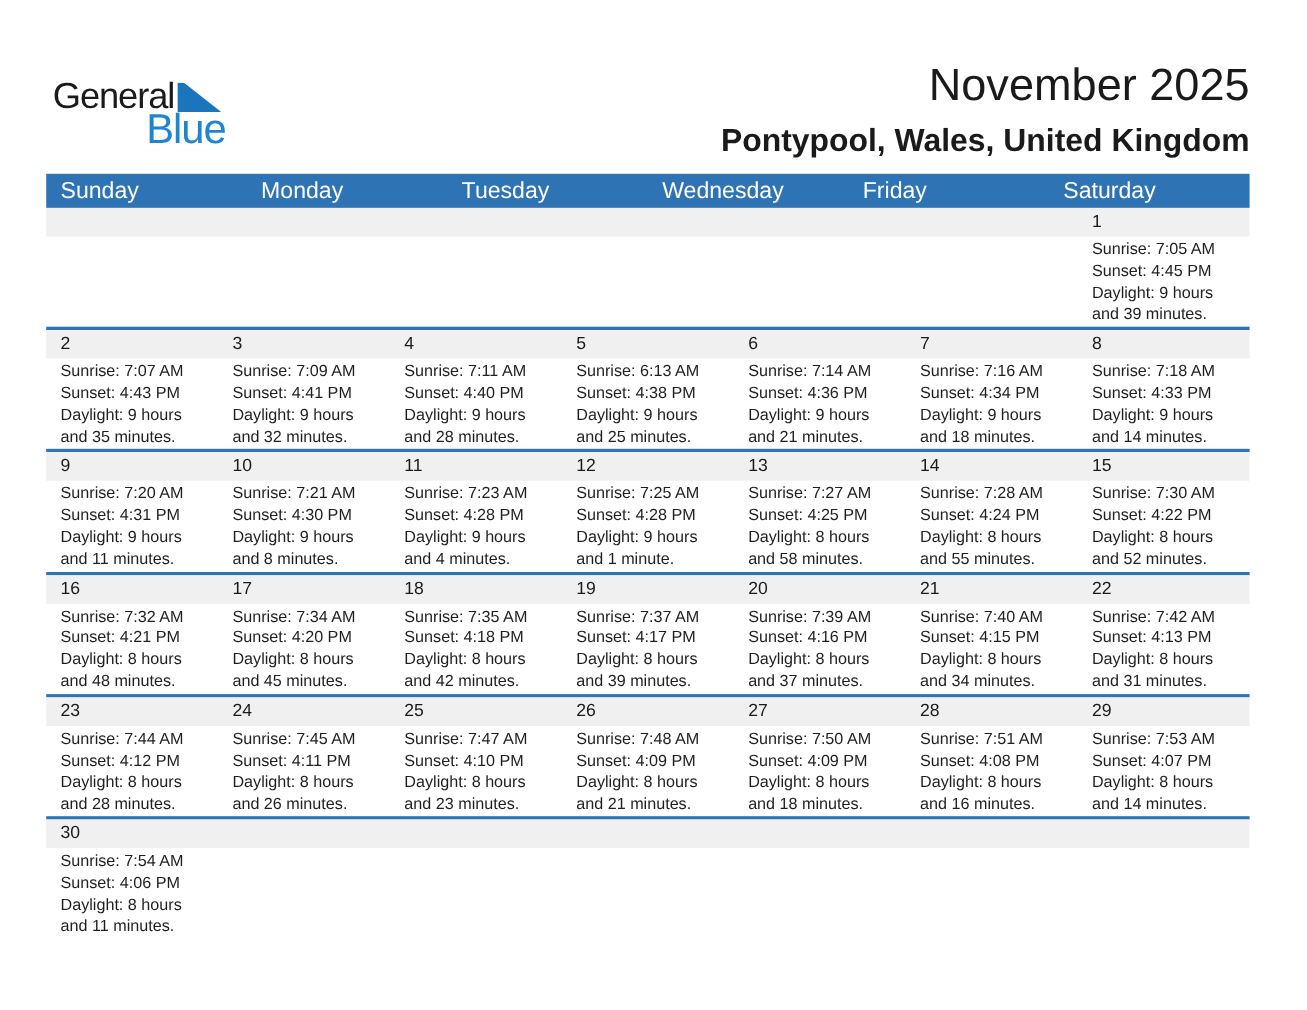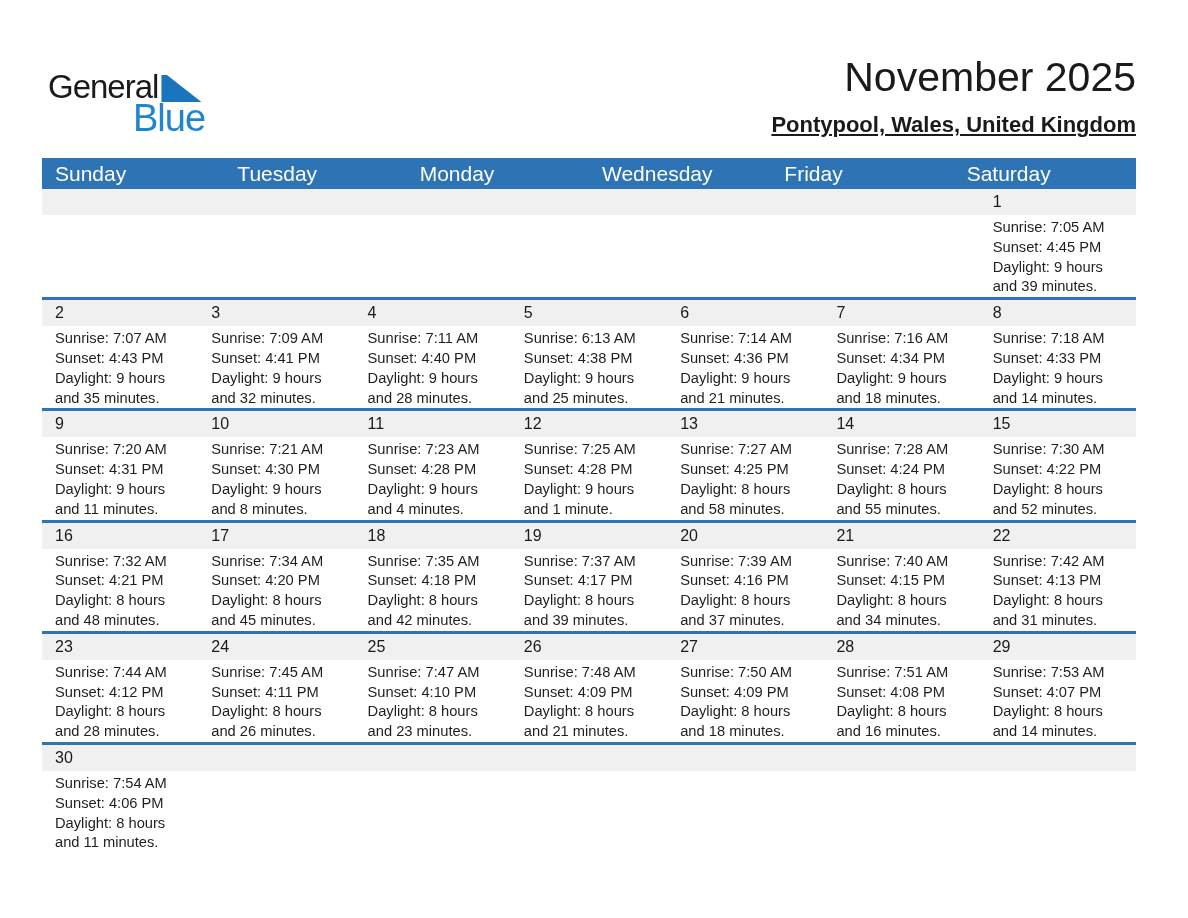--- a/index.html
+++ b/index.html
@@ -44,25 +44,24 @@
   }
   
   .titles { text-align: right; padding-top: 2px; }
   .page-title {
     font-size: 41px;
     font-weight: 400;
     line-height: 1.15;
     color: #1a1a1a;
   }
   .page-subtitle {
-    font-size: 22px;
+    font-size: 29px;
     font-weight: 700;
     margin-top: 11px;
     color: #1a1a1a;
-    text-decoration: underline;
   }
   
   .calendar { margin: 2px 52px 0 42px; }
   .cal-header {
     display: flex;
     background: var(--header-blue, #2E74B5);
     height: 31px;
   }
   .hcell {
     flex: 1 1 0;
@@ -114,22 +113,22 @@
   </div>
   <div class="titles">
     <div class="page-title">November 2025</div>
     <div class="page-subtitle">Pontypool, Wales, United Kingdom</div>
   </div>
 </div>
 
 <div class="calendar">
   <div class="cal-header">
       <div class="hcell">Sunday</div>
+      <div class="hcell">Monday</div>
       <div class="hcell">Tuesday</div>
-      <div class="hcell">Monday</div>
       <div class="hcell">Wednesday</div>
       <div class="hcell">Friday</div>
       <div class="hcell">Saturday</div>
     </div>
   <div>
       <div class="week">
         <div class="band">
           <div class="bcell">
             <div class="daynum"></div>
           </div>

